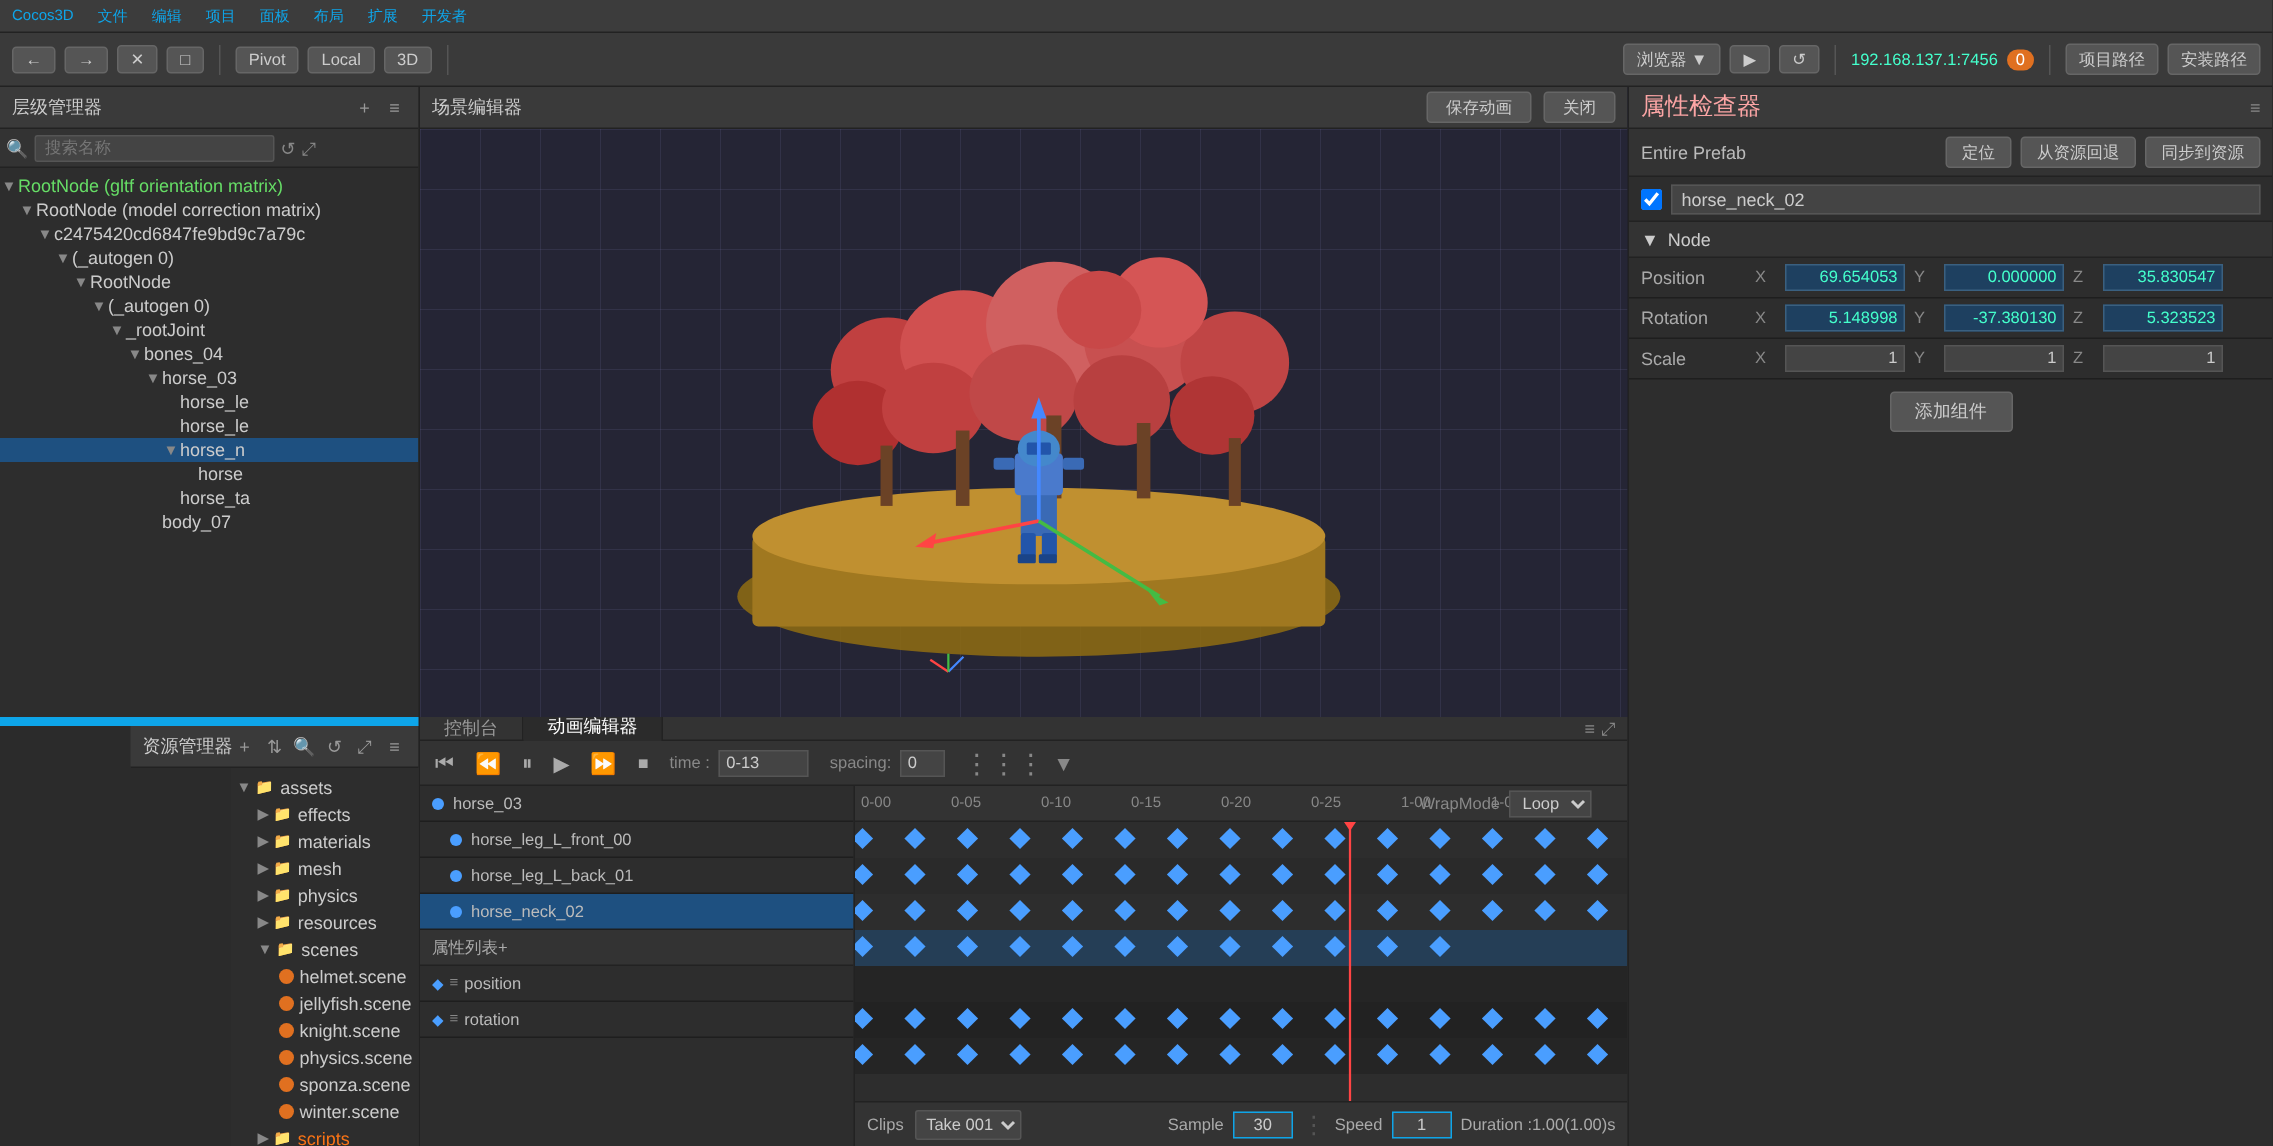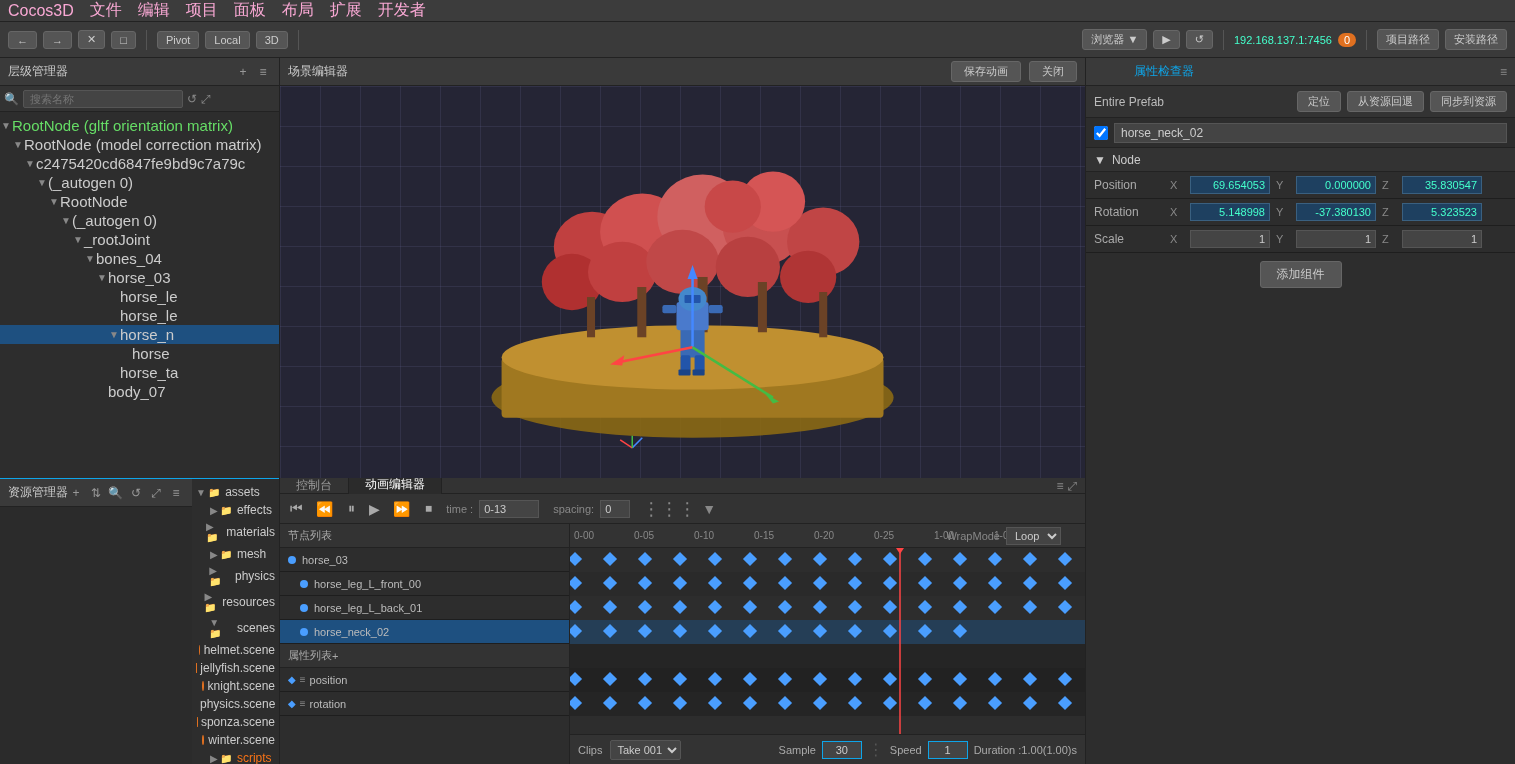--- a/index.html
+++ b/index.html
@@ -1,20 +1,20 @@
 <!DOCTYPE html>
 <html><head>
   <meta charset="utf-8">
   <style>
     * { box-sizing: border-box; margin: 0; padding: 0; }
     body { background: #2b2b2b; color: #ccc; font-family: 'Microsoft YaHei', Arial, sans-serif; font-size: 12px; overflow: hidden; width: 1515px; height: 764px; }
 
     
     .menu-bar { background: #3c3c3c; height: 22px; display: flex; align-items: center; padding: 0 8px; border-bottom: 1px solid #222; }
-    .menu-bar span { margin-right: 16px; color: #f9a8d4; font-size: 16px; cursor: pointer; }
+    .menu-bar span { margin-right: 16px; color: #0ea5e9; font-size: 10px; cursor: pointer; }
 
     
     .toolbar { background: #3a3a3a; height: 36px; display: flex; align-items: center; padding: 0 8px; border-bottom: 1px solid #222; gap: 6px; }
     .toolbar-btn { background: #555; border: 1px solid #666; color: #ccc; padding: 2px 8px; border-radius: 3px; font-size: 11px; cursor: pointer; }
     .toolbar-sep { width: 1px; height: 20px; background: #555; margin: 0 4px; }
     .toolbar-right { margin-left: auto; display: flex; align-items: center; gap: 6px; }
     .ip-text { color: #4fc; font-size: 11px; }
     .badge-orange { background: #e07020; color: #fff; border-radius: 10px; padding: 1px 6px; font-size: 11px; }
 
     
@@ -29,25 +29,25 @@
 
     
     .hierarchy-panel { flex: 0 0 410px; overflow: hidden; display: flex; flex-direction: column; }
     .search-bar { background: #333; height: 26px; display: flex; align-items: center; padding: 0 4px; border-bottom: 1px solid #222; }
     .search-input { background: #444; border: 1px solid #555; color: #ccc; padding: 2px 6px; font-size: 11px; width: 160px; border-radius: 2px; }
     .tree-container { flex: 1; overflow-y: auto; background: #2d2d2d; padding: 4px 0; }
     .tree-item { display: flex; align-items: center; padding: 1px 0; cursor: pointer; white-space: nowrap; }
     .tree-item.selected { background: #1e5080; }
     .tree-item .indent { display: inline-block; }
     .tree-item .arrow { width: 12px; text-align: center; color: #888; font-size: 10px; }
-    .tree-item .node-label { color: #ccc; font-size: 15px; }
+    .tree-item .node-label { color: #ccc; font-size: 12px; }
     .tree-item .node-label.green { color: #6d6; }
 
     
-    .assets-panel { flex: 1; overflow: hidden; display: flex; border-top: 1px solid #0ea5e9; }
+    .assets-panel { flex: 1; overflow: hidden; display: flex; flex-direction: column; border-top: 6px solid #0ea5e9; align-items: flex-end; }
     .assets-tree { flex: 1; overflow-y: auto; background: #2d2d2d; padding: 4px 0; }
     .asset-item { display: flex; align-items: center; padding: 2px 4px; cursor: pointer; }
     .scene-dot { width: 10px; height: 10px; background: #e07020; border-radius: 50%; margin-right: 4px; }
 
     
     .center-panel { flex: 1; display: flex; flex-direction: column; }
 
     
     .scene-editor { flex: 0 0 420px; background: #1a1a2a; position: relative; overflow: hidden; }
     .scene-header { background: #3a3a3a; height: 28px; display: flex; align-items: center; padding: 0 8px; border-bottom: 1px solid #222; }
@@ -83,21 +83,21 @@
     .prop-row { height: 24px; display: flex; align-items: center; padding: 0 8px; border-bottom: 1px solid #1e1e1e; font-size: 11px; color: #bbb; gap: 4px; }
 
     
     .keyframe-area { flex: 1; overflow-x: auto; overflow-y: hidden; background: #2d2d2d; position: relative; display: flex; flex-direction: column; }
     .timeline-ruler { height: 24px; background: #333; border-bottom: 1px solid #222; position: relative; display: flex; align-items: center; }
     .ruler-label { font-size: 10px; color: #888; min-width: 60px; }
 
     
     .right-panel { width: 430px; background: #2d2d2d; border-left: 1px solid #222; display: flex; flex-direction: column; overflow: hidden; }
     .prop-panel-header { background: #3a3a3a; height: 28px; display: flex; align-items: center; padding: 0 8px; border-bottom: 1px solid #222; }
-    .prop-panel-title { font-size: 12px; color: #0ea5e9; margin-left: 40px; }
+    .prop-panel-title { font-size: 16px; color: #fca5a5; }
     .prefab-bar { background: #333; height: 32px; display: flex; align-items: center; padding: 0 8px; border-bottom: 1px solid #222; gap: 8px; }
     .prefab-label { color: #bbb; font-size: 12px; }
     .prefab-btn { background: #555; border: 1px solid #666; color: #ccc; padding: 2px 10px; border-radius: 3px; font-size: 11px; cursor: pointer; }
     .node-name-row { background: #2d2d2d; height: 30px; display: flex; align-items: center; padding: 0 8px; border-bottom: 1px solid #222; gap: 6px; }
     .node-checkbox { width: 14px; height: 14px; }
     .node-name-input { background: #444; border: 1px solid #555; color: #ccc; padding: 2px 6px; font-size: 12px; flex: 1; }
     .section-header { background: #333; height: 24px; display: flex; align-items: center; padding: 0 8px; border-bottom: 1px solid #222; font-size: 12px; color: #ccc; }
     .prop-field-row { display: flex; align-items: center; padding: 4px 8px; border-bottom: 1px solid #1e1e1e; gap: 6px; }
     .prop-field-label { color: #aaa; font-size: 12px; width: 70px; flex-shrink: 0; }
     .axis-label { color: #888; font-size: 11px; width: 14px; }
@@ -443,23 +443,20 @@
         <input class="time-input" type="text" value="0-13" style="">
         <span style="color:#888;font-size:11px;margin-left:8px;">spacing:</span>
         <input class="spacing-input" type="text" value="0" style="">
         <span style="color:#888;font-size:18px;margin-left:6px;cursor:pointer;">⋮⋮⋮</span>
         <span style="color:#888;font-size:14px;cursor:pointer;">▼</span>
       </div>
 
       <div class="timeline-area">
 
         <div class="track-labels">
-          <div class="track-header">
-            <span>节点列表</span>
-          </div>
           <div class="track-row">
             <span class="track-dot" style="background:#4a9eff;"></span>
             <span class="track-label">horse_03</span>
           </div>
           <div class="track-row">
             <span class="track-dot" style="background:#4a9eff;margin-left:12px;"></span>
             <span class="track-label">horse_leg_L_front_00</span>
           </div>
           <div class="track-row">
             <span class="track-dot" style="background:#4a9eff;margin-left:12px;"></span>

